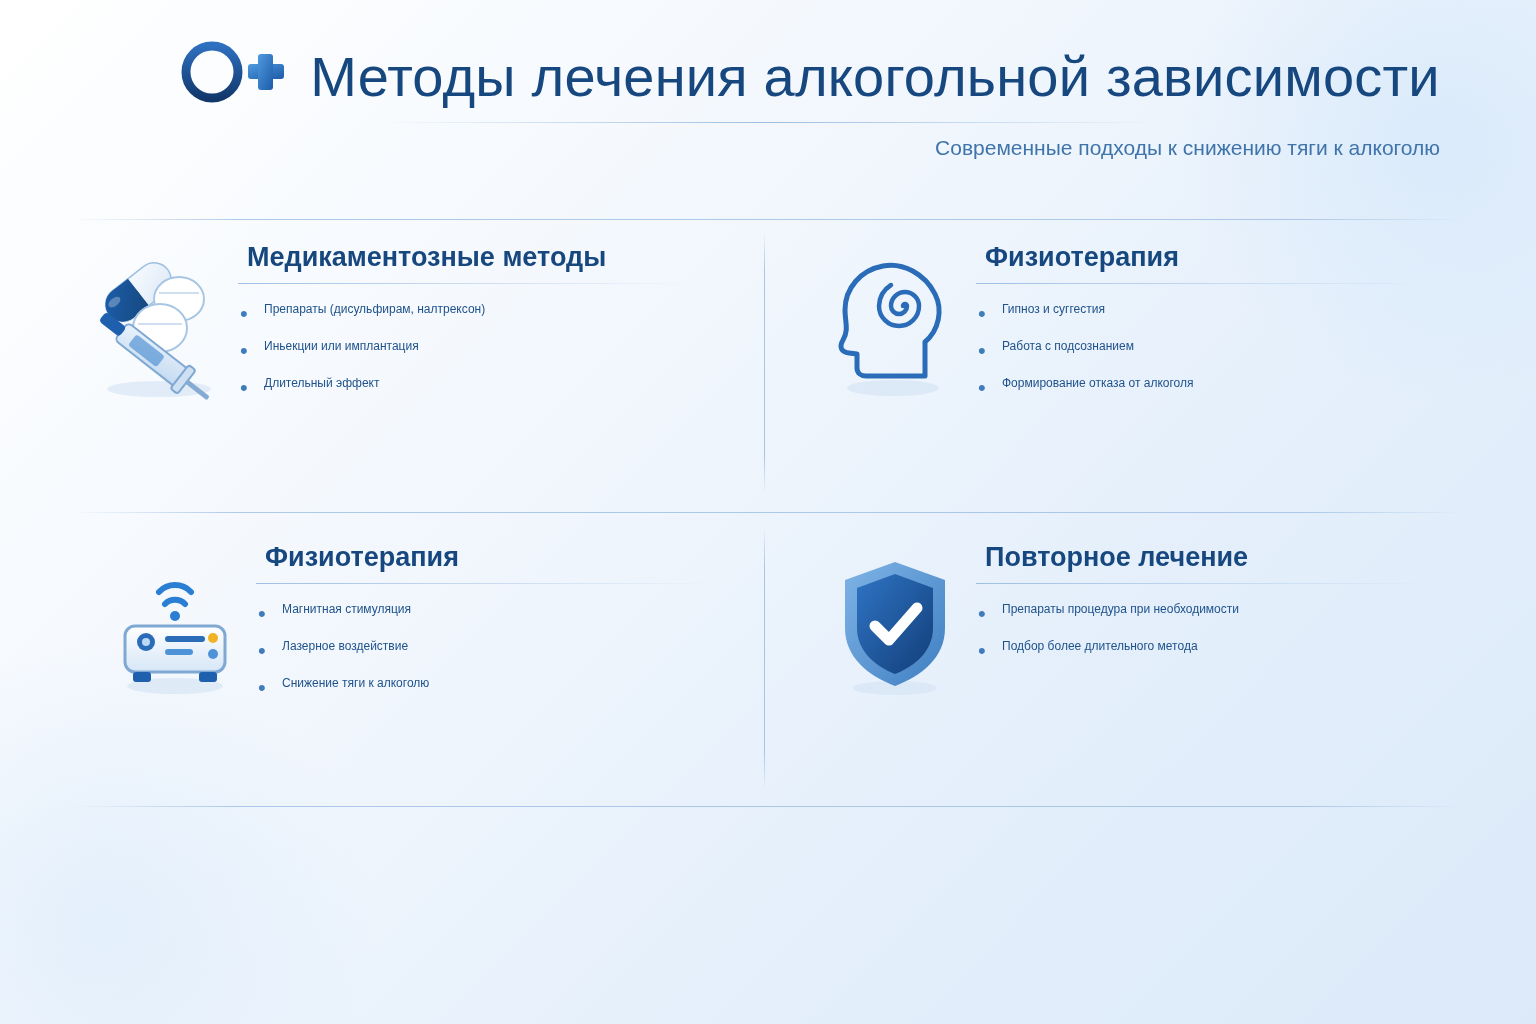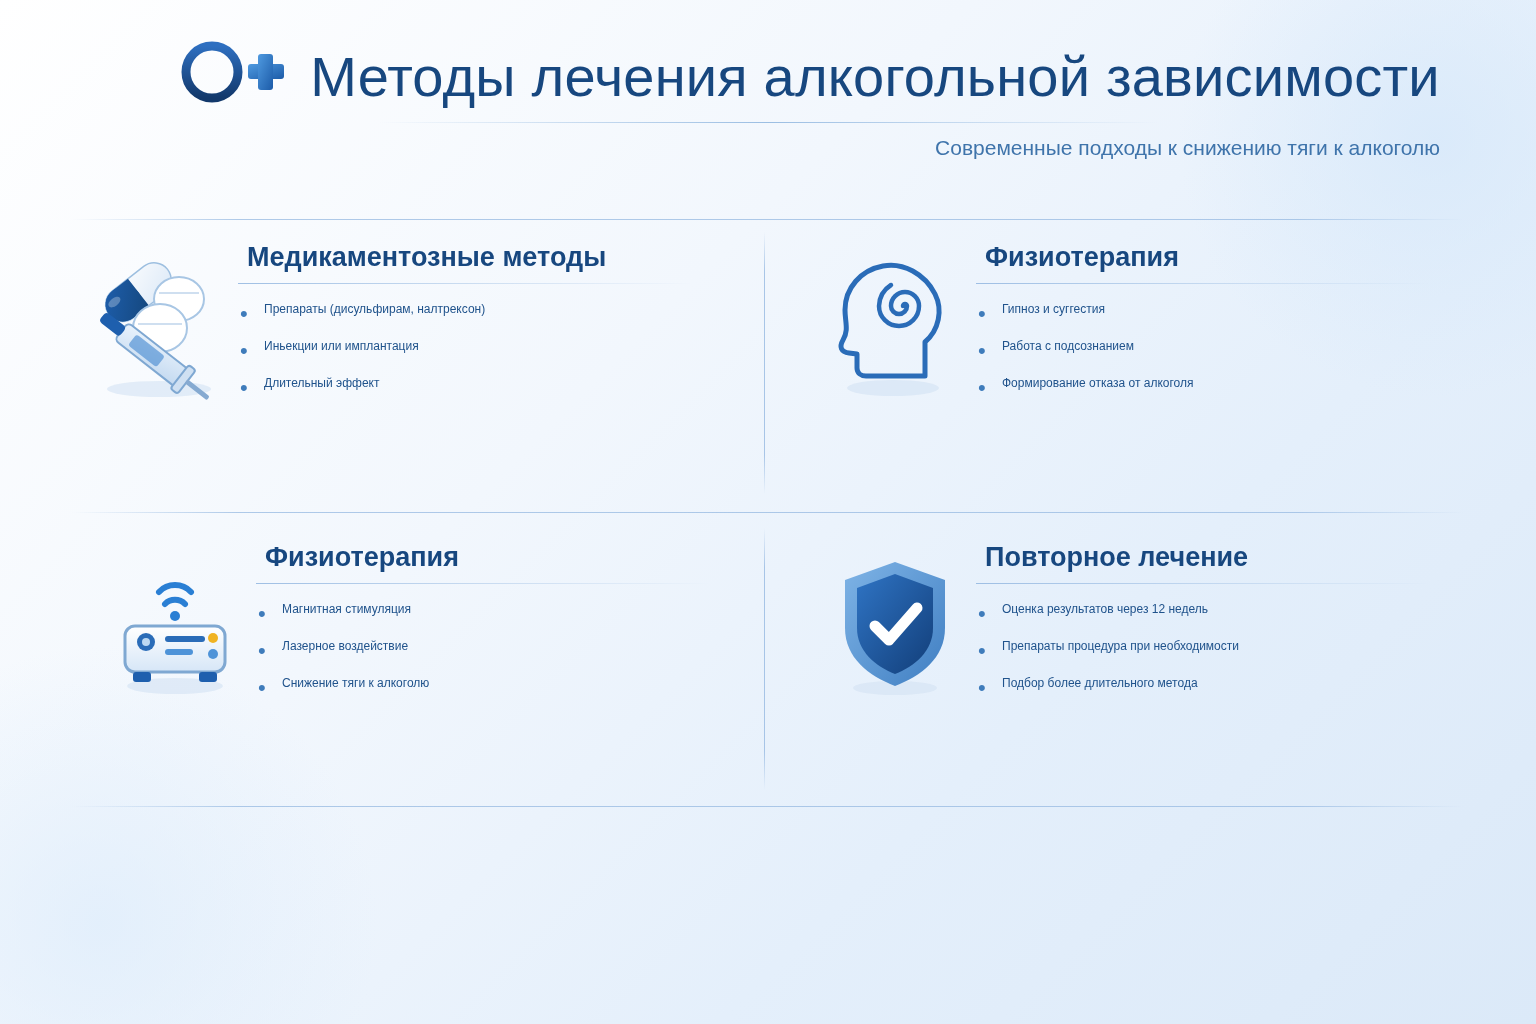--- a/index.html
+++ b/index.html
@@ -334,18 +334,17 @@
       <ellipse cx="74" cy="142" rx="42" ry="7" fill="#cfe0f2" opacity=".5"></ellipse>
       <path d="M74 16 L124 34 V82 C124 112 100 130 74 140 C48 130 24 112 24 82 V34 Z" fill="url(#shOut)"></path>
       <path d="M74 28 L112 42 V82 C112 105 94 120 74 128 C54 120 36 105 36 82 V42 Z" fill="url(#shIn)"></path>
       <path d="M54 80 L68 94 L96 62" fill="none" stroke="#ffffff" stroke-width="11" stroke-linecap="round" stroke-linejoin="round"></path>
     </svg>
   </div>
   <div class="card-body">
     <h2 class="card-title">Повторное лечение</h2>
     <div class="card-title-rule"></div>
     <ul class="bullets">
-      <li>Оценка результатов через 12 недель</li>
       <li>Препараты процедура при необходимости</li>
       <li>Подбор более длительного метода</li>
     </ul>
   </div>
 </div>
 
 </body></html>

